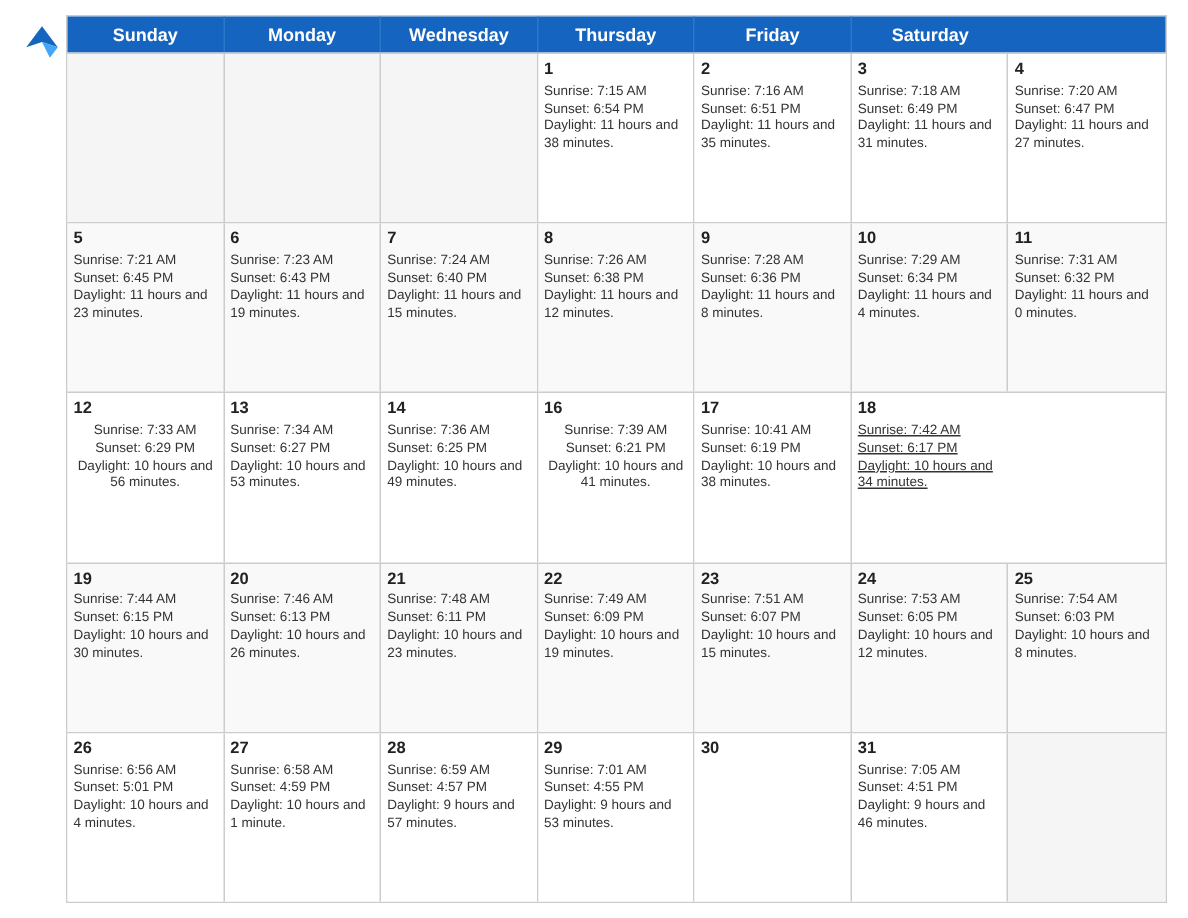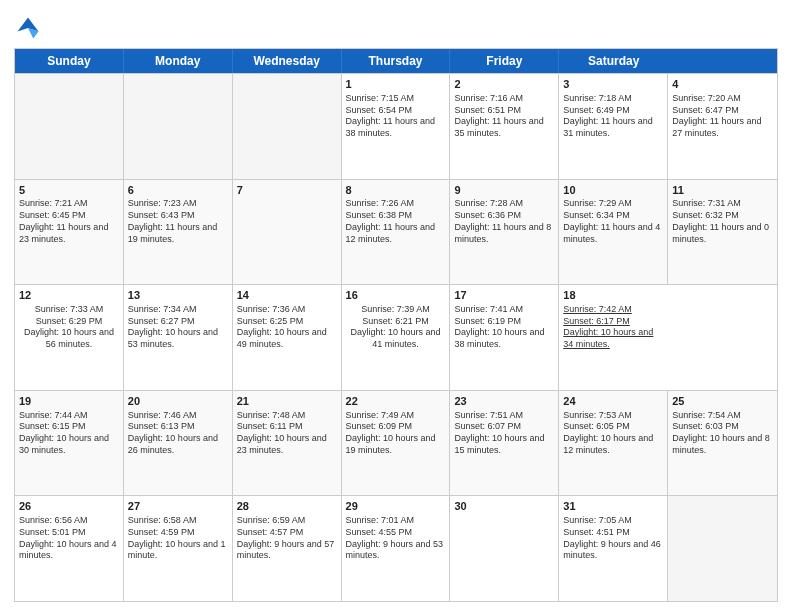--- a/index.html
+++ b/index.html
@@ -8,21 +8,20 @@
       height: 612px;
       font-family: Arial, sans-serif;
       background: #fff;
       overflow: hidden;
     }
     .page {
       width: 792px;
       height: 612px;
       padding: 10px 14px 10px 14px;
       display: flex;
-      flex-direction: column;
     }
     .header {
       display: flex;
       justify-content: space-between;
       align-items: flex-start;
       margin-bottom: 6px;
     }
     .logo {
       display: flex;
       align-items: center;
@@ -177,20 +176,23 @@
 Daylight: 11 hours and 23 minutes.</div>
           </div>
           <div class="cal-cell alt">
             <div class="day-num">6</div>
             <div class="cell-content" style="white-space: pre-line;">Sunrise: 7:23 AM
 Sunset: 6:43 PM
 Daylight: 11 hours and 19 minutes.</div>
           </div>
           <div class="cal-cell alt">
             <div class="day-num">7</div>
+            <div class="cell-content" style="white-space: pre-line;">Sunrise: 7:24 AM
+Sunset: 6:40 PM
+Daylight: 11 hours and 15 minutes.</div>
           </div>
           <div class="cal-cell alt">
             <div class="day-num">8</div>
             <div class="cell-content" style="white-space: pre-line;">Sunrise: 7:26 AM
 Sunset: 6:38 PM
 Daylight: 11 hours and 12 minutes.</div>
           </div>
           <div class="cal-cell alt">
             <div class="day-num">9</div>
             <div class="cell-content" style="white-space: pre-line;">Sunrise: 7:28 AM
@@ -230,21 +232,21 @@
 Daylight: 10 hours and 49 minutes.</div>
           </div>
           <div class="cal-cell">
             <div class="day-num">16</div>
             <div class="cell-content" style="white-space: pre-line; text-align: center;">Sunrise: 7:39 AM
 Sunset: 6:21 PM
 Daylight: 10 hours and 41 minutes.</div>
           </div>
           <div class="cal-cell">
             <div class="day-num">17</div>
-            <div class="cell-content" style="white-space: pre-line;">Sunrise: 7:41 AM
+            <div class="cell-content" style="white-space: pre-line;">Sunrise: 10:41 AM
 Sunset: 6:19 PM
 Daylight: 10 hours and 38 minutes.</div>
           </div>
           <div class="cal-cell">
             <div class="day-num">18</div>
             <div class="cell-content" style="white-space: pre-line; text-decoration: underline;">Sunrise: 7:42 AM
 Sunset: 6:17 PM
 Daylight: 10 hours and 34 minutes.</div>
           </div>
         </div>

